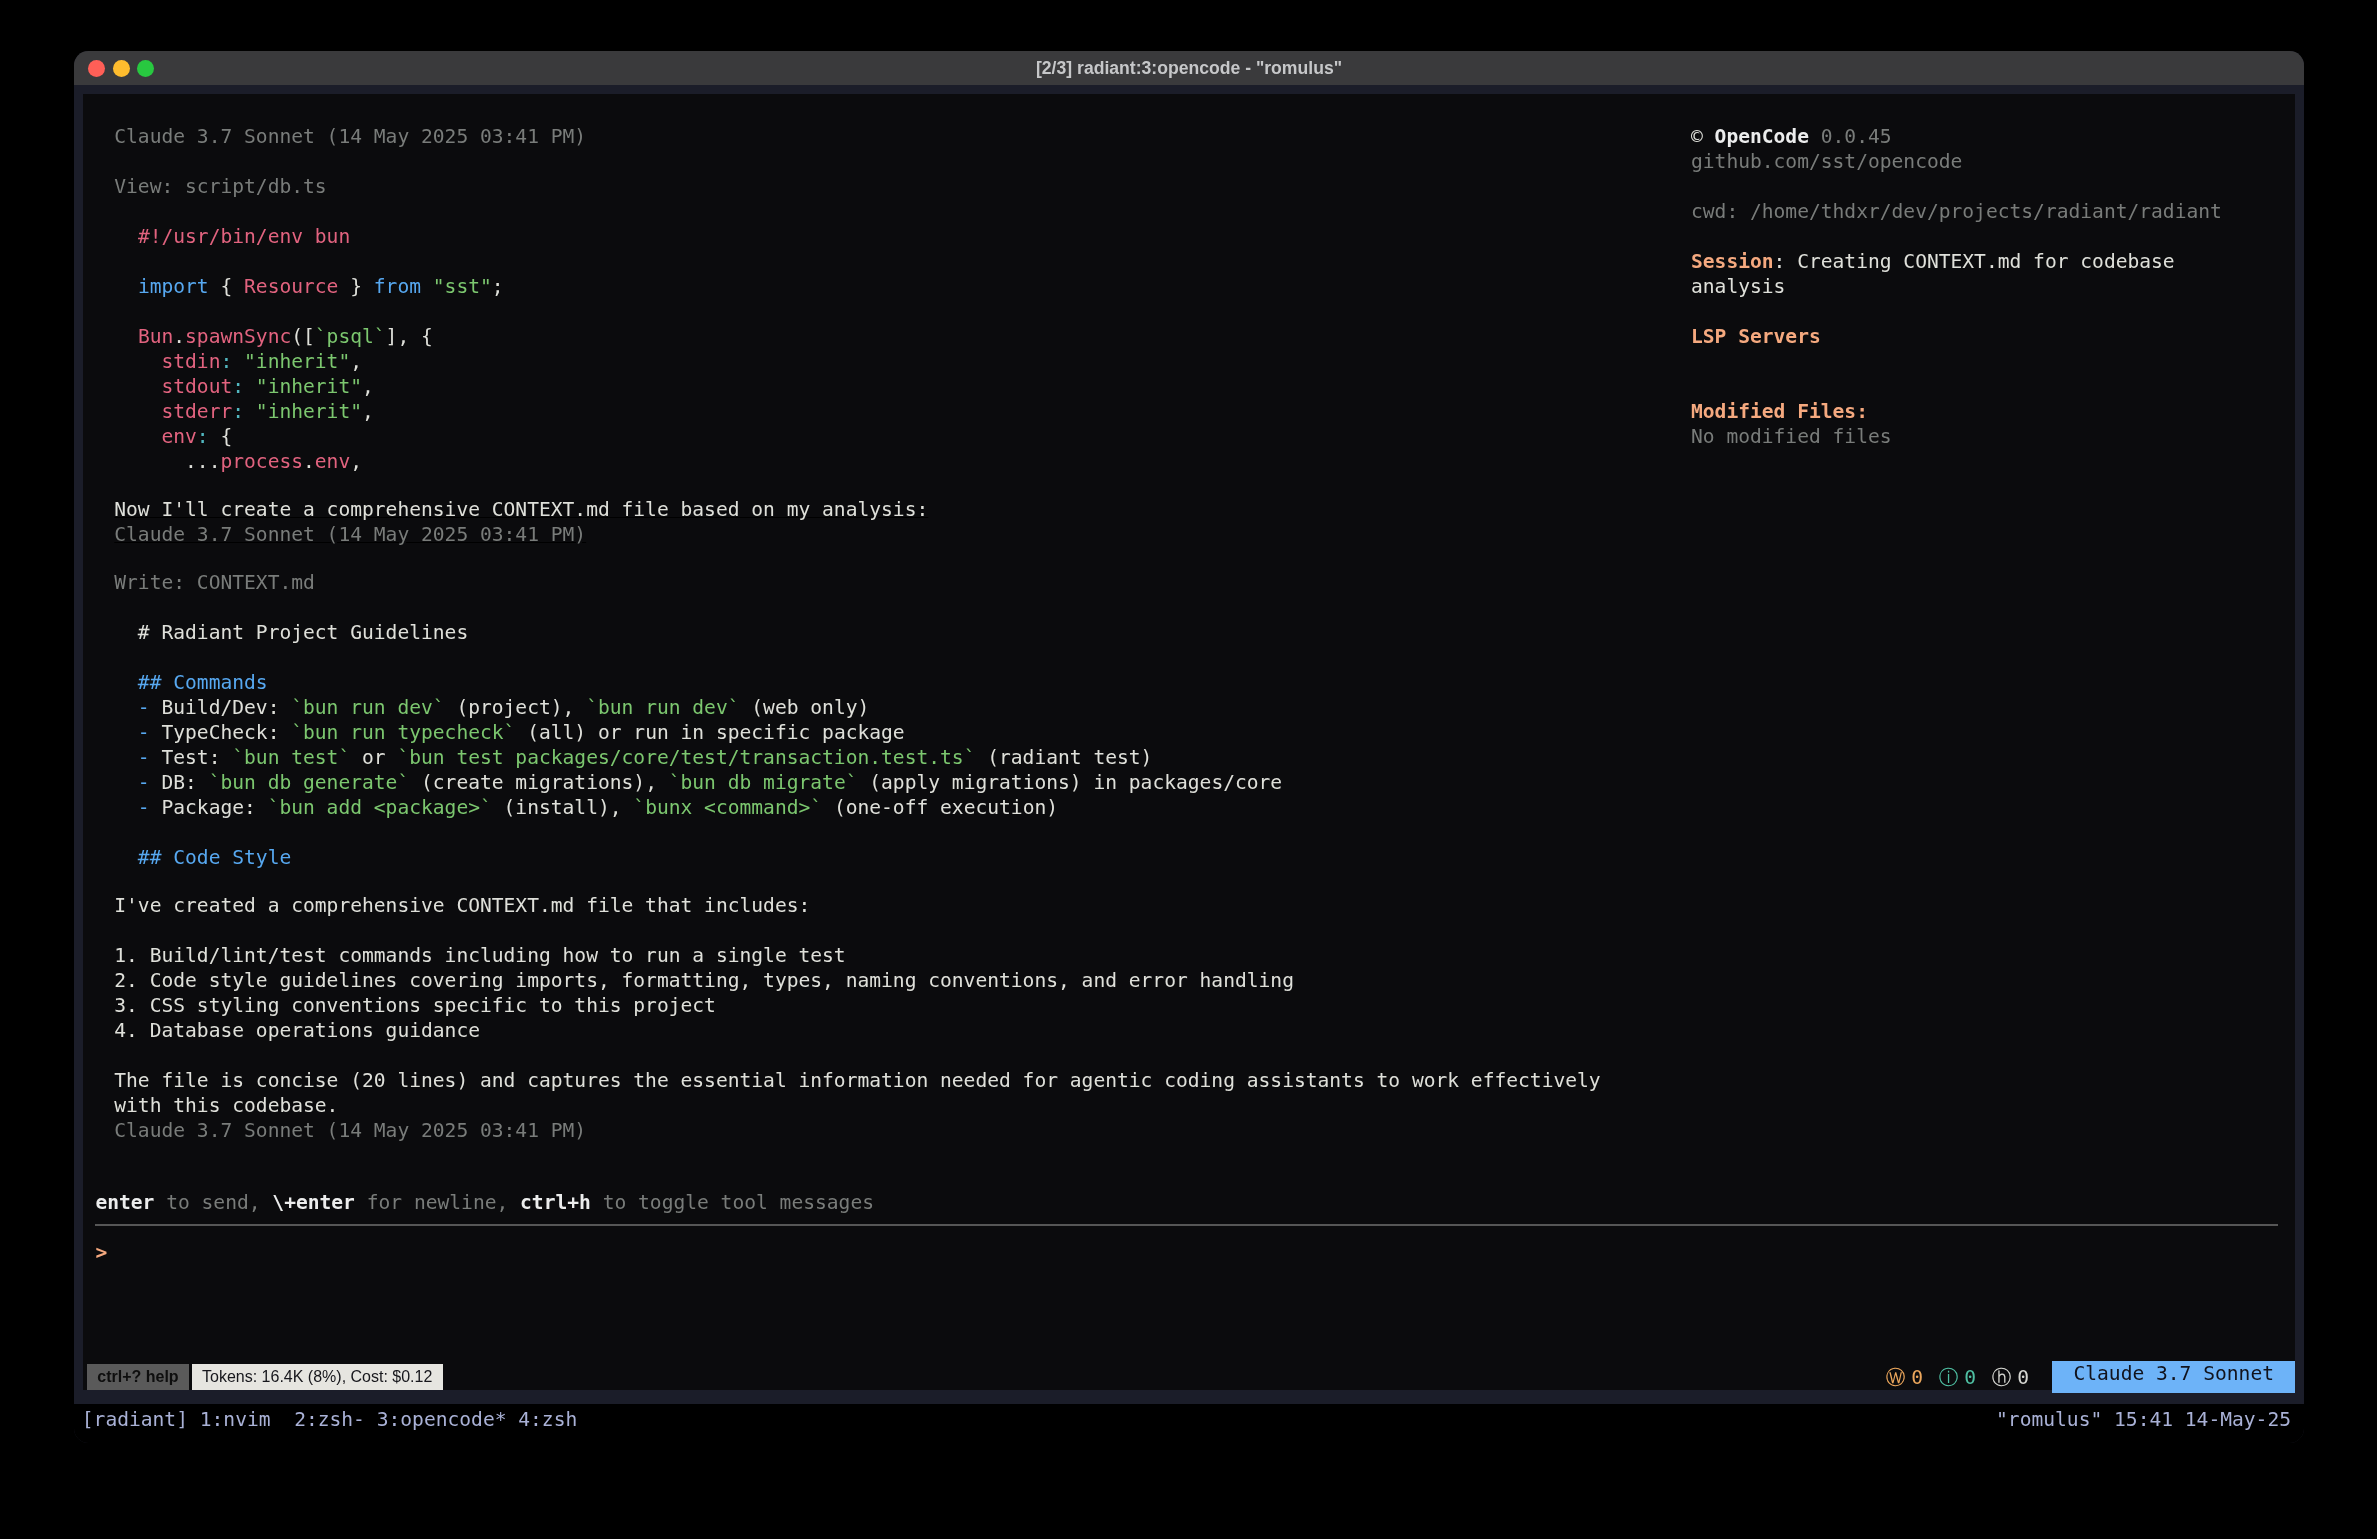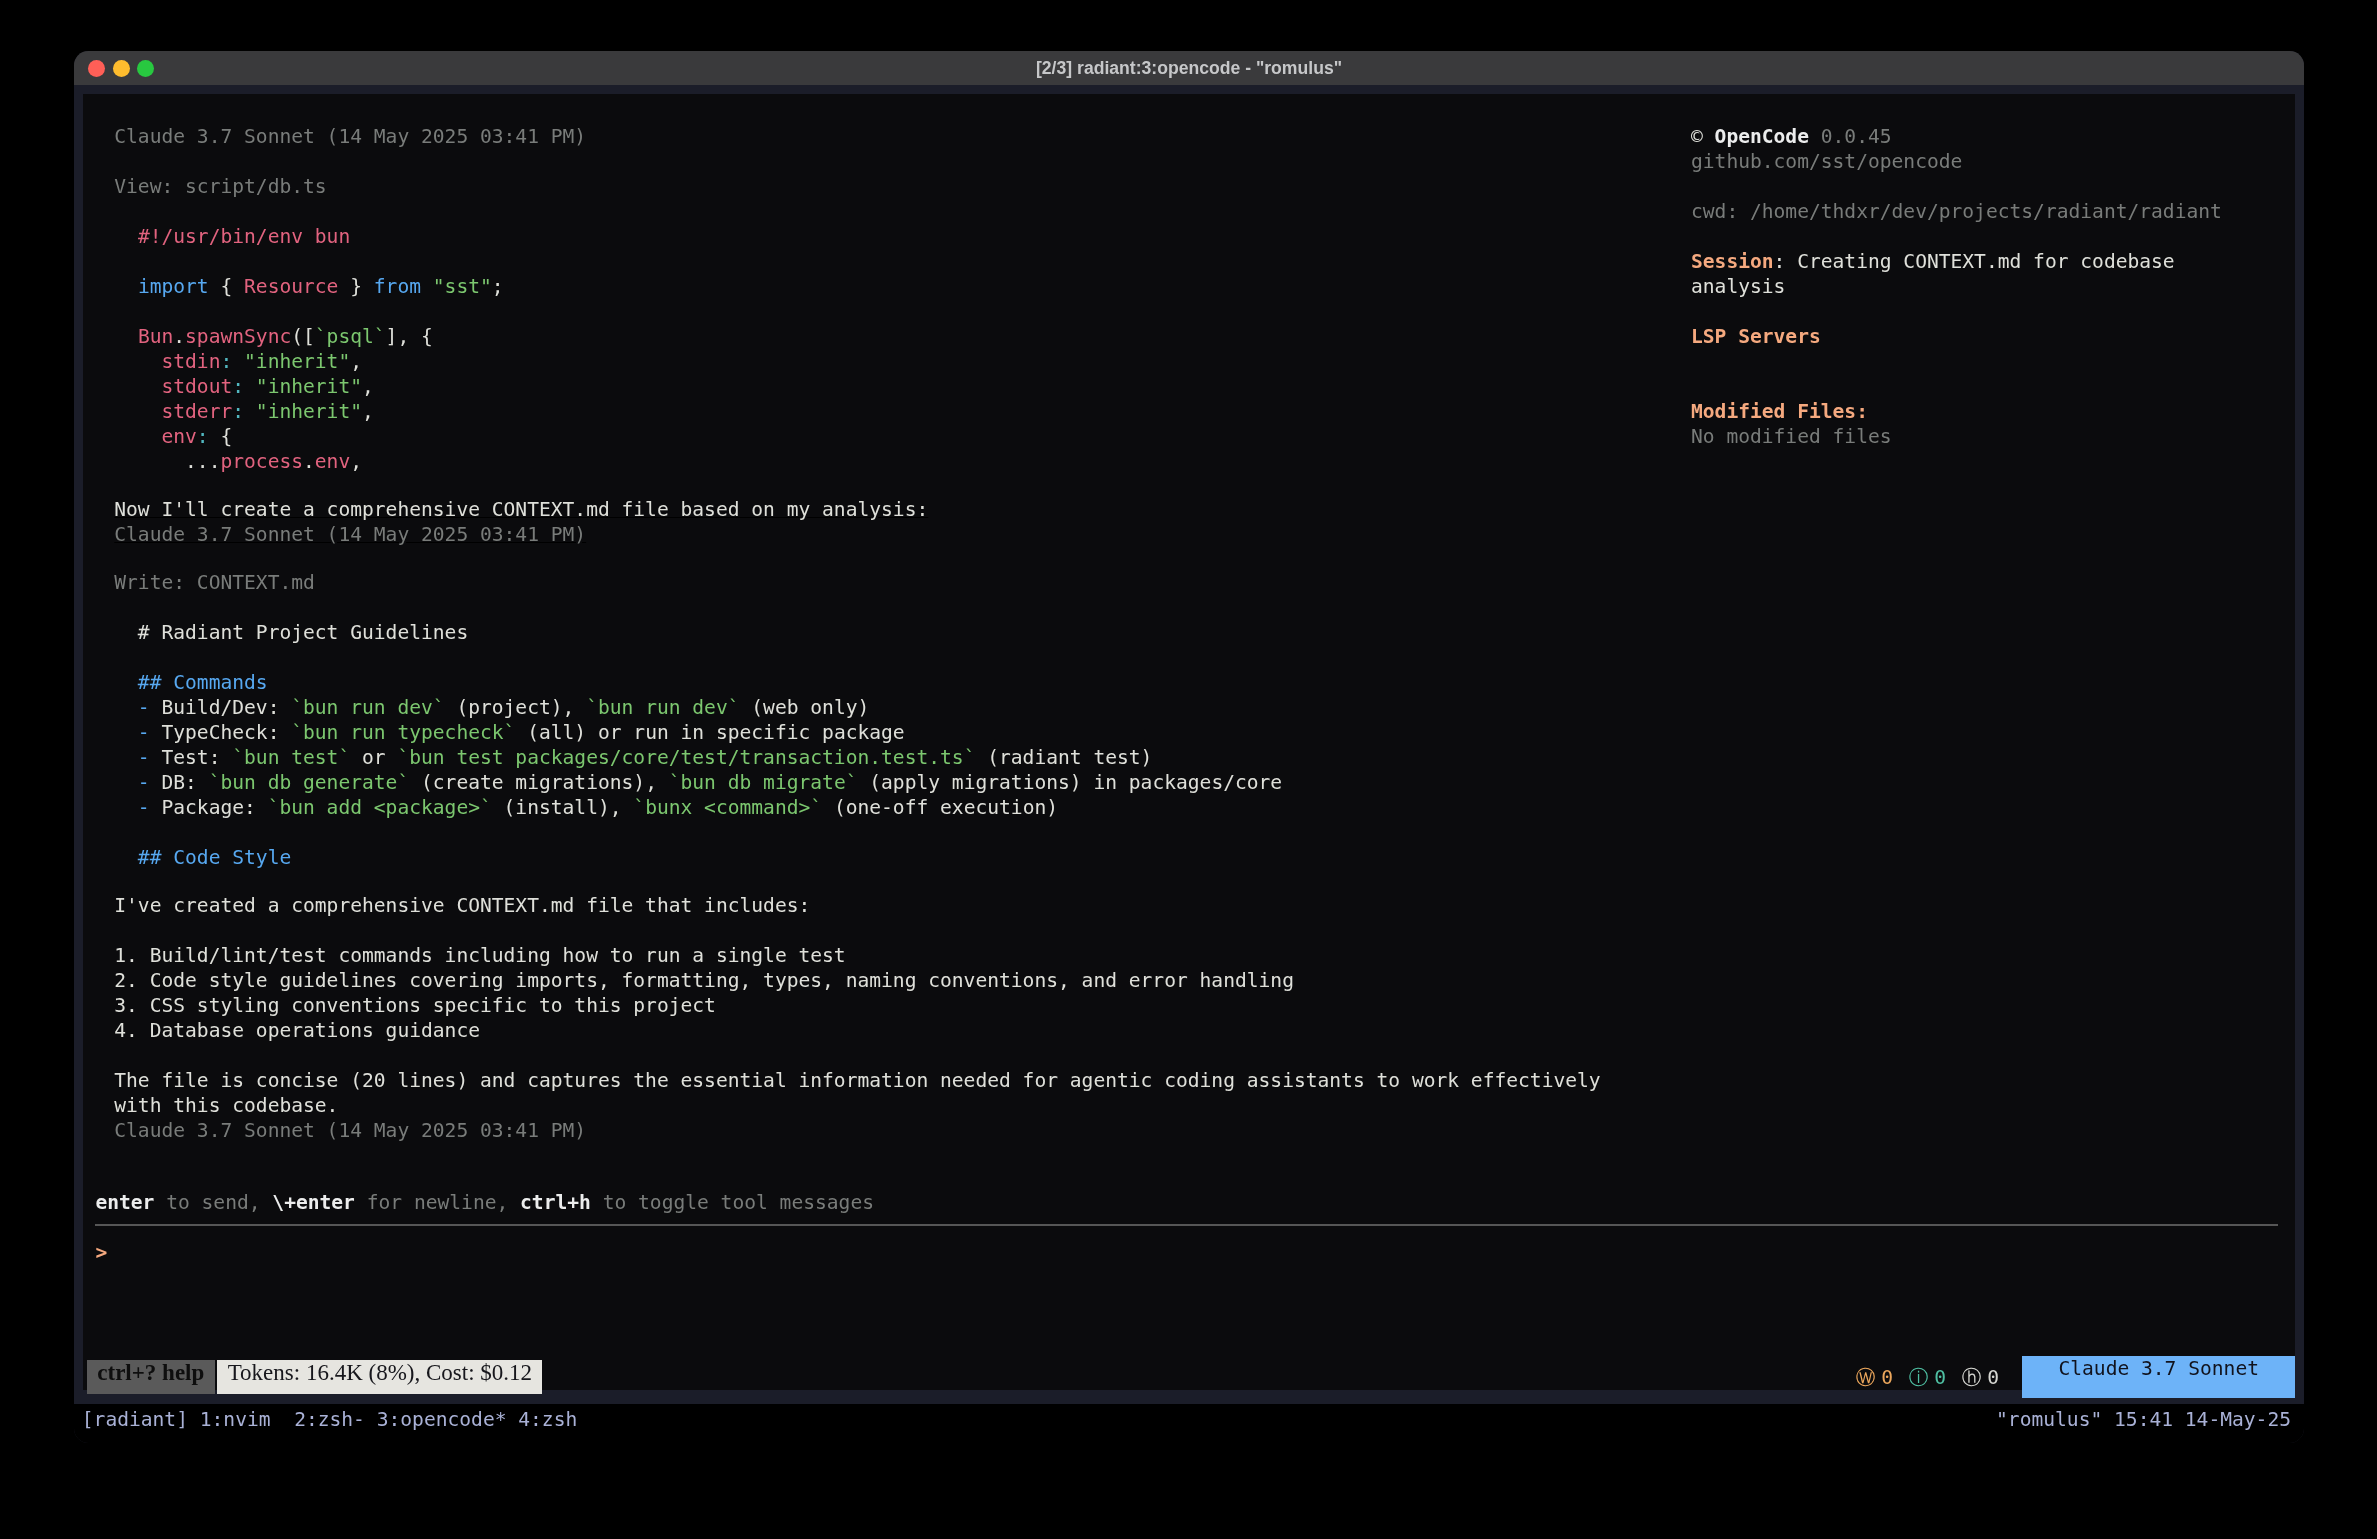--- a/index.html
+++ b/index.html
@@ -30,29 +30,29 @@
   #b2{top:80px;}
   #b3{top:403px;text-decoration:underline;}
   #b4{top:476px;}
   #b5{top:799px;}
   .sidebar{position:absolute;left:1608px;top:30px;}
   .hint{position:absolute;left:12.4px;top:1096px;}
   .separator{position:absolute;left:12.4px;top:1130px;width:2183px;height:2px;background:#565656;}
   .prompt-line{position:absolute;left:12.4px;top:1146px;width:2183px;height:78px;}
   .prompt-symbol{color:#f5a97f;font-weight:bold;font-size:19.6px;line-height:25px;font-family:"DejaVu Sans Mono",monospace;}
   .status-row{position:absolute;left:0;right:0;bottom:0;height:26px;display:flex;align-items:center;}
-  .chip{height:34px;line-height:26px;padding:0 10.4px;font-size:23px;font-family:Liberation Serif, serif;white-space:pre;}
+  .chip{height:26px;line-height:26px;padding:0 10.4px;font-size:16px;font-family:Liberation Sans, sans-serif;white-space:pre;}
   .chip-help{margin-left:3.9px;background:#5a5a5a;color:#0e0e0e;font-weight:bold;}
   .chip-tokens{margin-left:2.6px;background:#e6e5e0;color:#17171c;}
   .status-right{margin-left:auto;display:flex;align-items:center;gap:15.7px;}
   .diag{display:flex;align-items:center;gap:5.9px;font-size:19.6px;font-family:"DejaVu Sans Mono",monospace;}
   .diag-warn{color:#eca75c;}
   .diag-info{color:#4fc0a3;}
   .diag-hint{color:#d6d7d2;}
-  .badge-model{height:42px;line-height:26px;padding:0 36px;background:#6db3f8;color:#11131d;font-size:19.6px;font-family:"DejaVu Sans Mono",monospace;margin-left:7.8px;}
+  .badge-model{height:32px;line-height:26px;padding:0 21px;background:#6db3f8;color:#11131d;font-size:19.6px;font-family:"DejaVu Sans Mono",monospace;margin-left:7.8px;}
   .tmux-bar{position:absolute;left:0;right:0;bottom:0;height:39px;background:#000000;}
   .tmux-line{position:absolute;top:2.6px;left:7.8px;right:13px;display:flex;justify-content:space-between;}
   .tmux-text{font-size:19.6px;line-height:25px;color:#a9b1d6;white-space:pre;font-family:"DejaVu Sans Mono",monospace;}
 </style>
 </head>
 <body>
 
 <div style="position:absolute;inset:0;">
   <div class="window">
 

